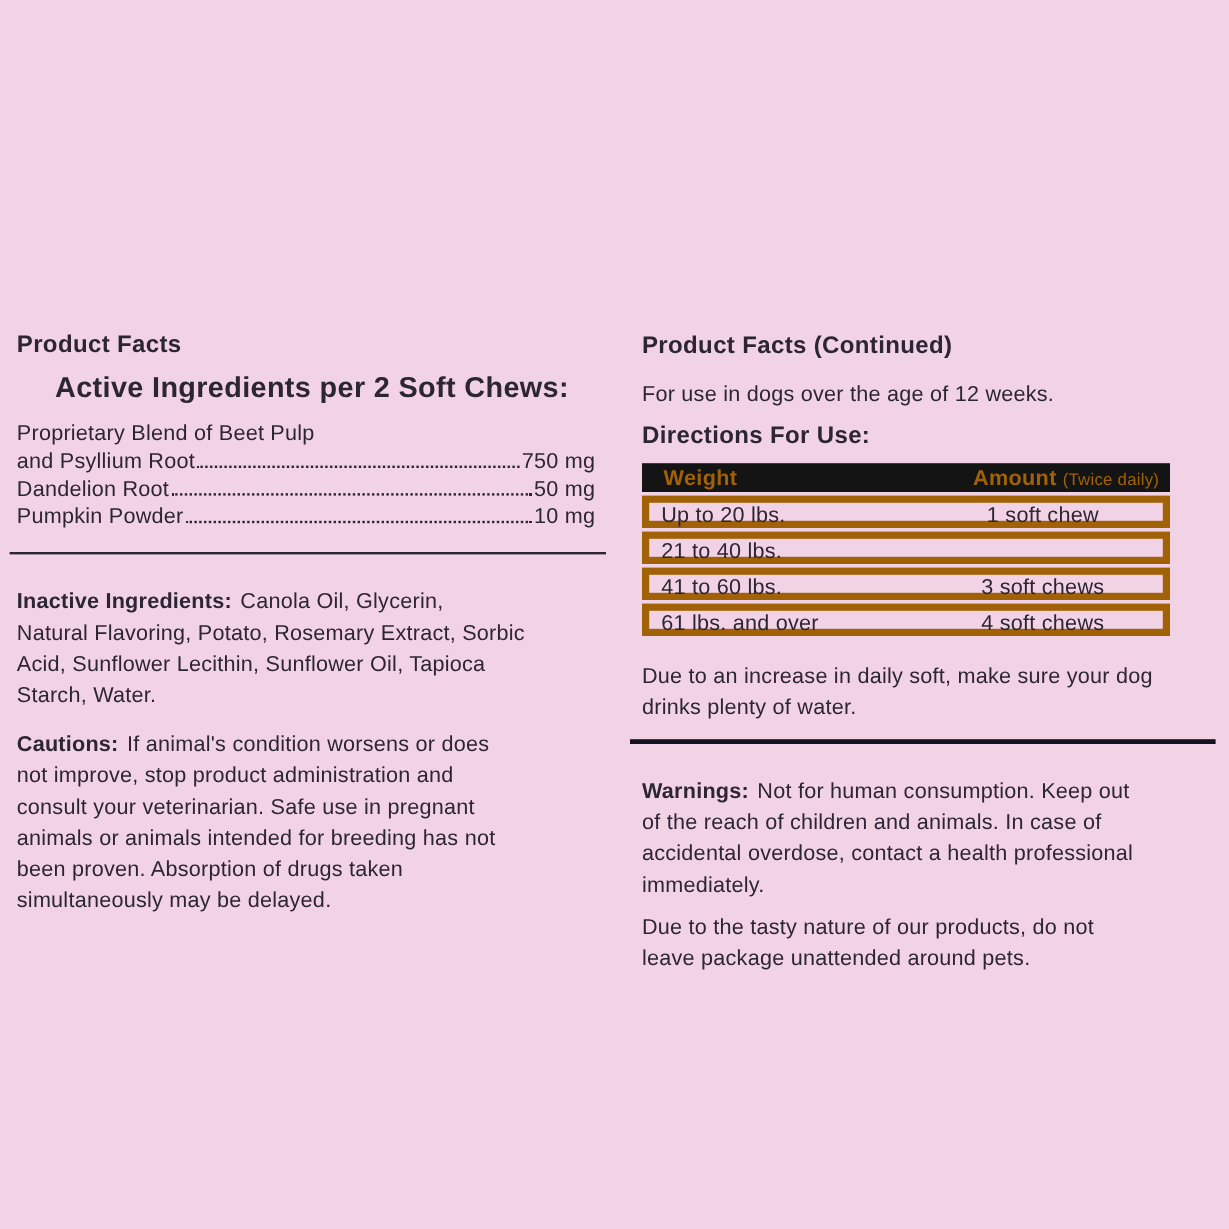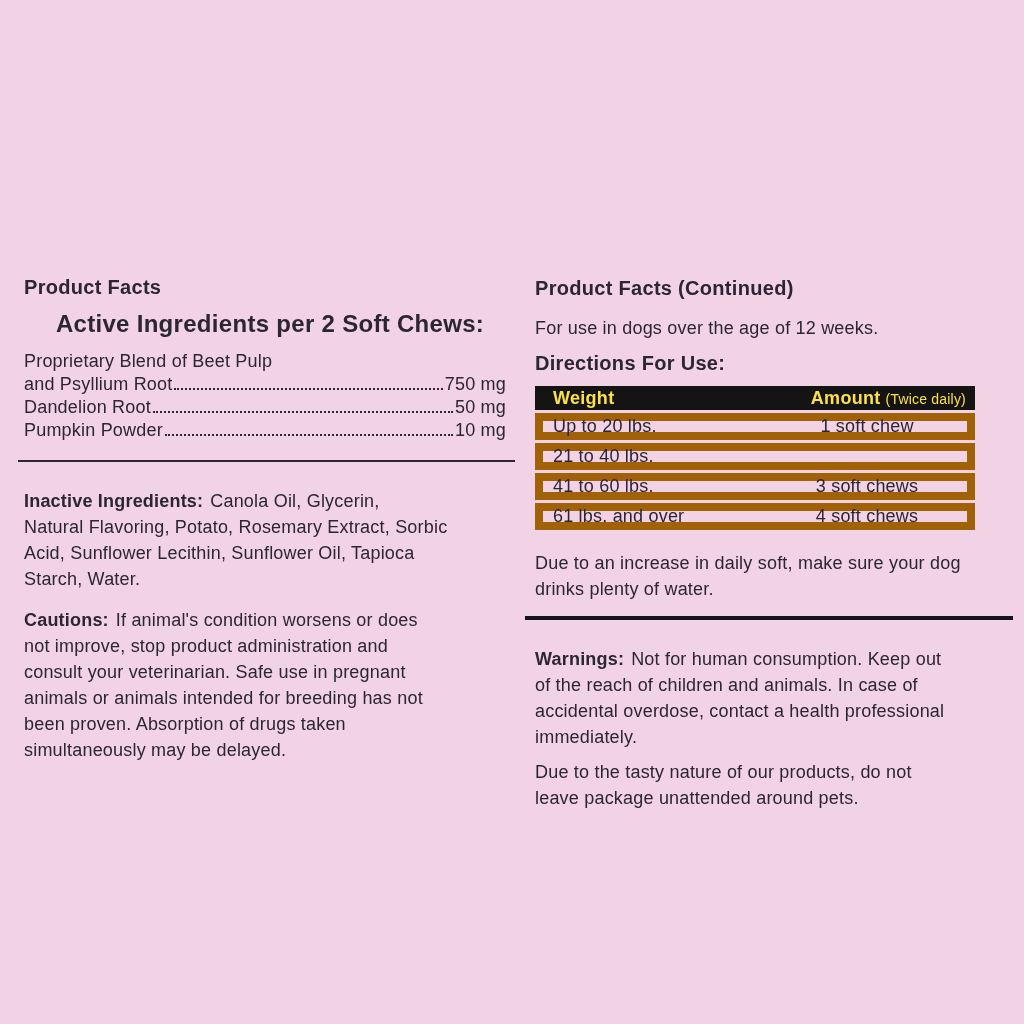--- a/index.html
+++ b/index.html
@@ -5,21 +5,21 @@
   html,body { margin:0; padding:0; }
   body {
     width:1024px; height:1024px;
     background:#f2d3e5;
     color:#2c2533;
     font-family:"Liberation Sans", sans-serif;
     position:relative;
     -webkit-font-smoothing:antialiased;
   }
   .col { position:absolute; }
-  .col-left  { left:24px;  top:276px; width:492px; }
+  .col-left  { left:14px;  top:276px; width:492px; }
   .col-right { left:535px; top:277px; width:478px; }
 
   .panel-title { font-size:20px; font-weight:700; letter-spacing:.3px; margin:0; }
   .sub-heading { font-size:24px; font-weight:700; letter-spacing:.3px; margin:11px 0 0;text-align:center; }
 
   .ingredients { margin-top:12px; font-size:18px; line-height:23px; letter-spacing:.2px; padding-right:10px; }
   .ing-line { display:flex; align-items:baseline; }
   .leader { flex:1; border-bottom:2.5px dotted #2c2533; margin:0 2px 3px 2px; min-width:20px; }
 
   .rule-left  { border:none; border-top:2px solid #2c2533; margin:18px 0 0 -6px; width:497px; }
@@ -28,32 +28,32 @@
   .body-p { font-size:18px; line-height:26px; letter-spacing:.2px; margin:26px 0 0; white-space:pre-line; }
   .body-p.tight { margin-top:15px; }
   .body-p.follow { margin-top:9px; }
   .inline-label { font-weight:700; margin-right:7px;text-align:center; }
 
   .usage-note { margin-top:18px; font-size:18px; letter-spacing:.2px; }
   .directions-heading { margin-top:13px; font-size:20px; font-weight:700; letter-spacing:.3px; }
 
   .dose-table { margin-top:11px; width:440px; }
   .dose-header {
-    background:#141414; color:#fde047;
+    background:#141414; color:#a16207;
     height:24px; box-sizing:border-box;
     display:flex; align-items:center; justify-content:space-between;
     padding:0 9px 0 18px; font-size:18px;
   }
   .dose-h-weight { font-weight:700; letter-spacing:.3px; }
   .dose-h-amount { font-weight:700; letter-spacing:.3px; white-space:nowrap; }
   .dose-h-sub { font-weight:400; font-size:14px; margin-left:5px; letter-spacing:.2px; }
   .dose-row {
-    border:8px solid #a16207; margin-top:3px;
+    border:6px solid #a16207; margin-top:3px;
     height:27px; box-sizing:border-box;
-    display:flex; align-items:center; font-size:18px; letter-spacing:.2px;
+    display:flex; font-size:18px; letter-spacing:.2px;
   }
   .dose-weight { flex:1; padding-left:10px; }
   .dose-amount { width:200px; text-align:center; }
 
   .fiber-note { margin-top:20px; font-size:18px; line-height:26px; letter-spacing:.2px; white-space:pre-line; }
 </style>
 </head>
 <body>
 
 <div class="col col-left">

